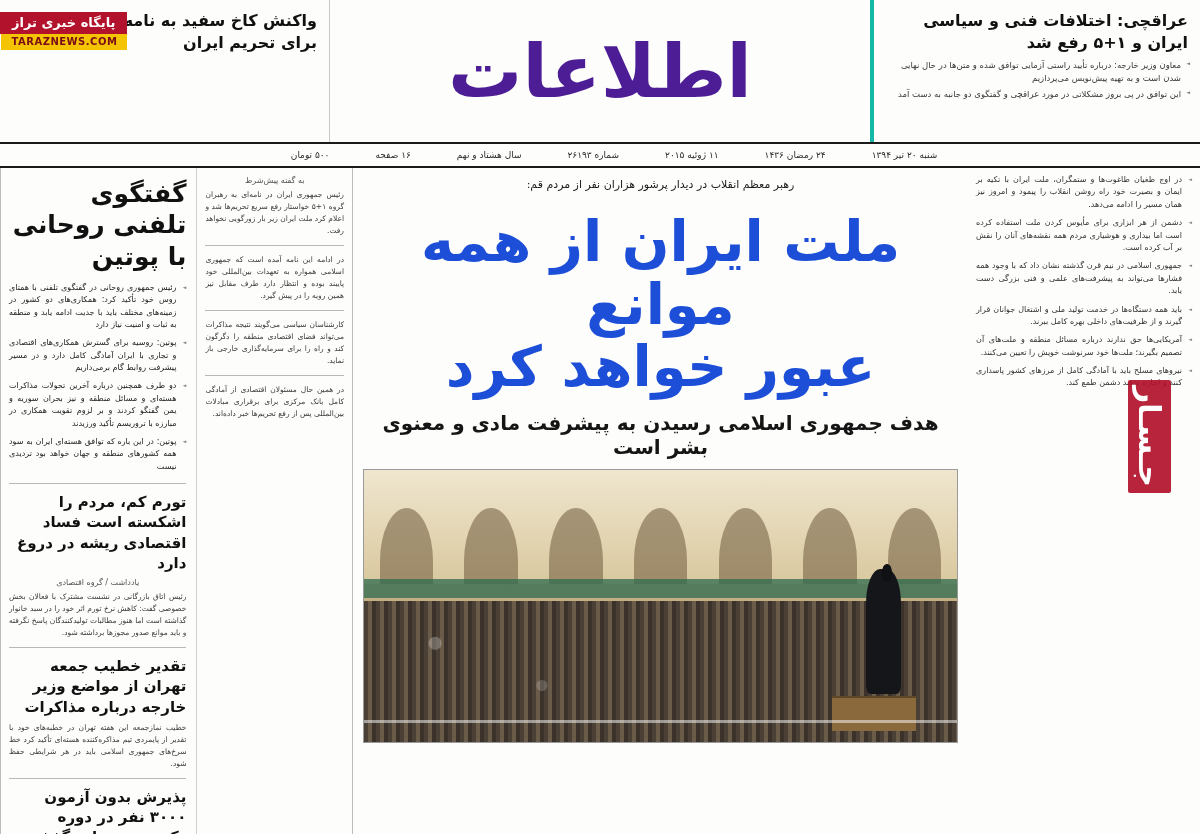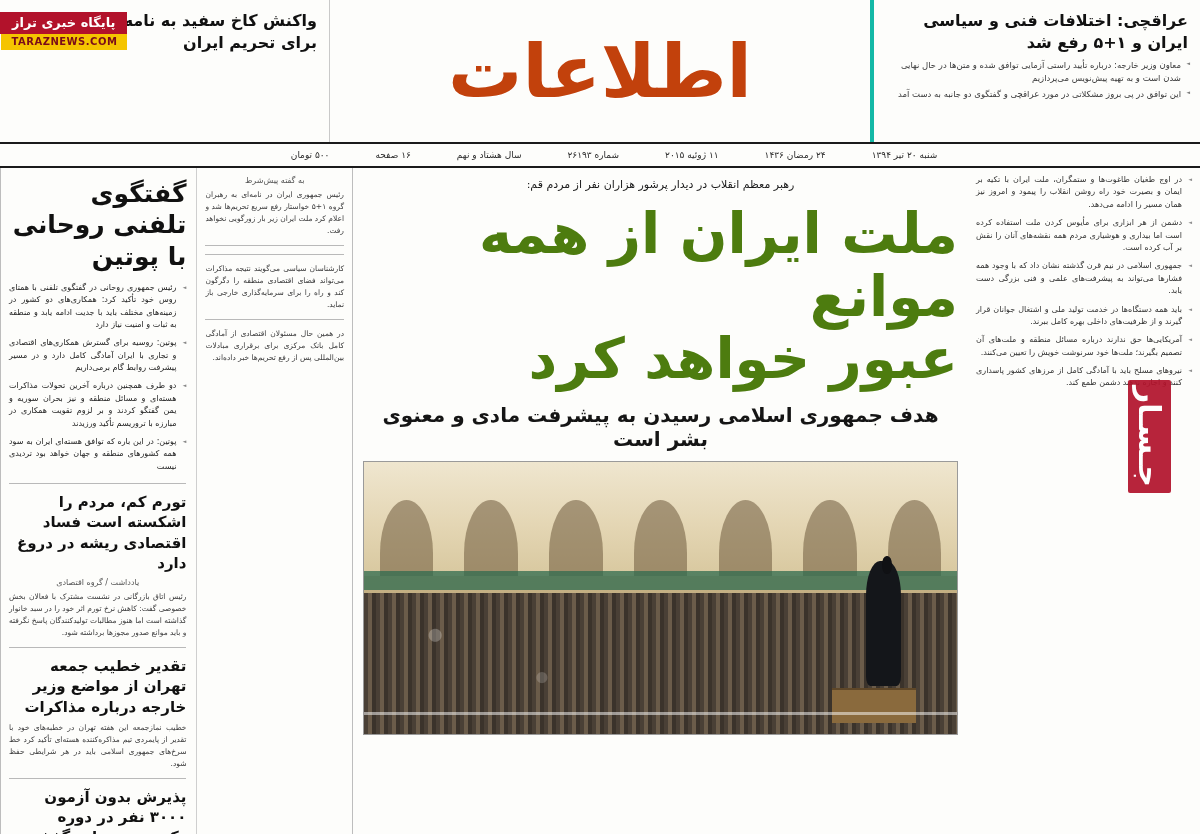--- a/index.html
+++ b/index.html
@@ -93,21 +93,21 @@
   }
   .mast-right {
     width: 330px;
     border-right: 1px solid #c9c9c9;
     direction: rtl;
     text-align: right;
   }
   .logo {
     font-size: 74px;
     font-weight: bold;
-    color: #c2410c;
+    color: #4c1d95;
     line-height: 1;
     letter-spacing: -2px;
     text-shadow: 0 1px 0 #fff;
     font-family: "DejaVu Sans", sans-serif;
   }
   .mast-head-red {
     color: #111;
     font-size: 16px;
     font-weight: bold;
     line-height: 1.35;
@@ -257,27 +257,27 @@
   }
 
   
   .overline {
     font-size: 11px;
     text-align: center;
     color: #1b1b1b;
     margin: 2px 0 8px 0;
   }
   .mega {
-    text-align: right;
+    text-align: center;
     font-size: 56px;
     font-weight: bold;
     line-height: 1.12;
-    color: #4d7c0f;
+    color: #1d4ed8;
     letter-spacing: -1px;
-    margin: 4px 0 6px 0;
+    margin: 12px 0 6px 0;
   }
   .mega .l2 { display: block; }
   .deck {
     text-align: center;
     font-size: 20px;
     font-weight: bold;
     color: #151515;
     margin: 6px 0 10px 0;
   }
   .photo {
@@ -435,20 +435,21 @@
         <p class="body-text blur">خطیب نمازجمعه این هفته تهران در خطبه‌های خود با تقدیر از پایمردی تیم مذاکره‌کننده هسته‌ای تأکید کرد خط سرخ‌های جمهوری اسلامی باید در هر شرایطی حفظ شود.</p>
         <hr class="rule">
         <div class="sub-head">پذیرش بدون آزمون ۳۰۰۰ نفر در دوره دکتری در دولت گذشته</div>
 
       </div>
 
       <div class="sub-b">
         <div class="kicker">به گفته پیش‌شرط</div>
         <p class="body-text blur">رئیس جمهوری ایران در نامه‌ای به رهبران گروه ۱+۵ خواستار رفع سریع تحریم‌ها شد و اعلام کرد ملت ایران زیر بار زورگویی نخواهد رفت.</p>
         <hr class="rule">
+        <p class="body-text blur">در ادامه این نامه آمده است که جمهوری اسلامی همواره به تعهدات بین‌المللی خود پایبند بوده و انتظار دارد طرف مقابل نیز همین رویه را در پیش گیرد.</p>
         <hr class="rule">
         <p class="body-text blur">کارشناسان سیاسی می‌گویند نتیجه مذاکرات می‌تواند فضای اقتصادی منطقه را دگرگون کند و راه را برای سرمایه‌گذاری خارجی باز نماید.</p>
         <hr class="rule">
         <p class="body-text blur">در همین حال مسئولان اقتصادی از آمادگی کامل بانک مرکزی برای برقراری مبادلات بین‌المللی پس از رفع تحریم‌ها خبر داده‌اند.</p>
       </div>
 
     </div>
 
     <div class="col-mid">
       <div class="overline">رهبر معظم انقلاب در دیدار پرشور هزاران نفر از مردم قم:</div>

